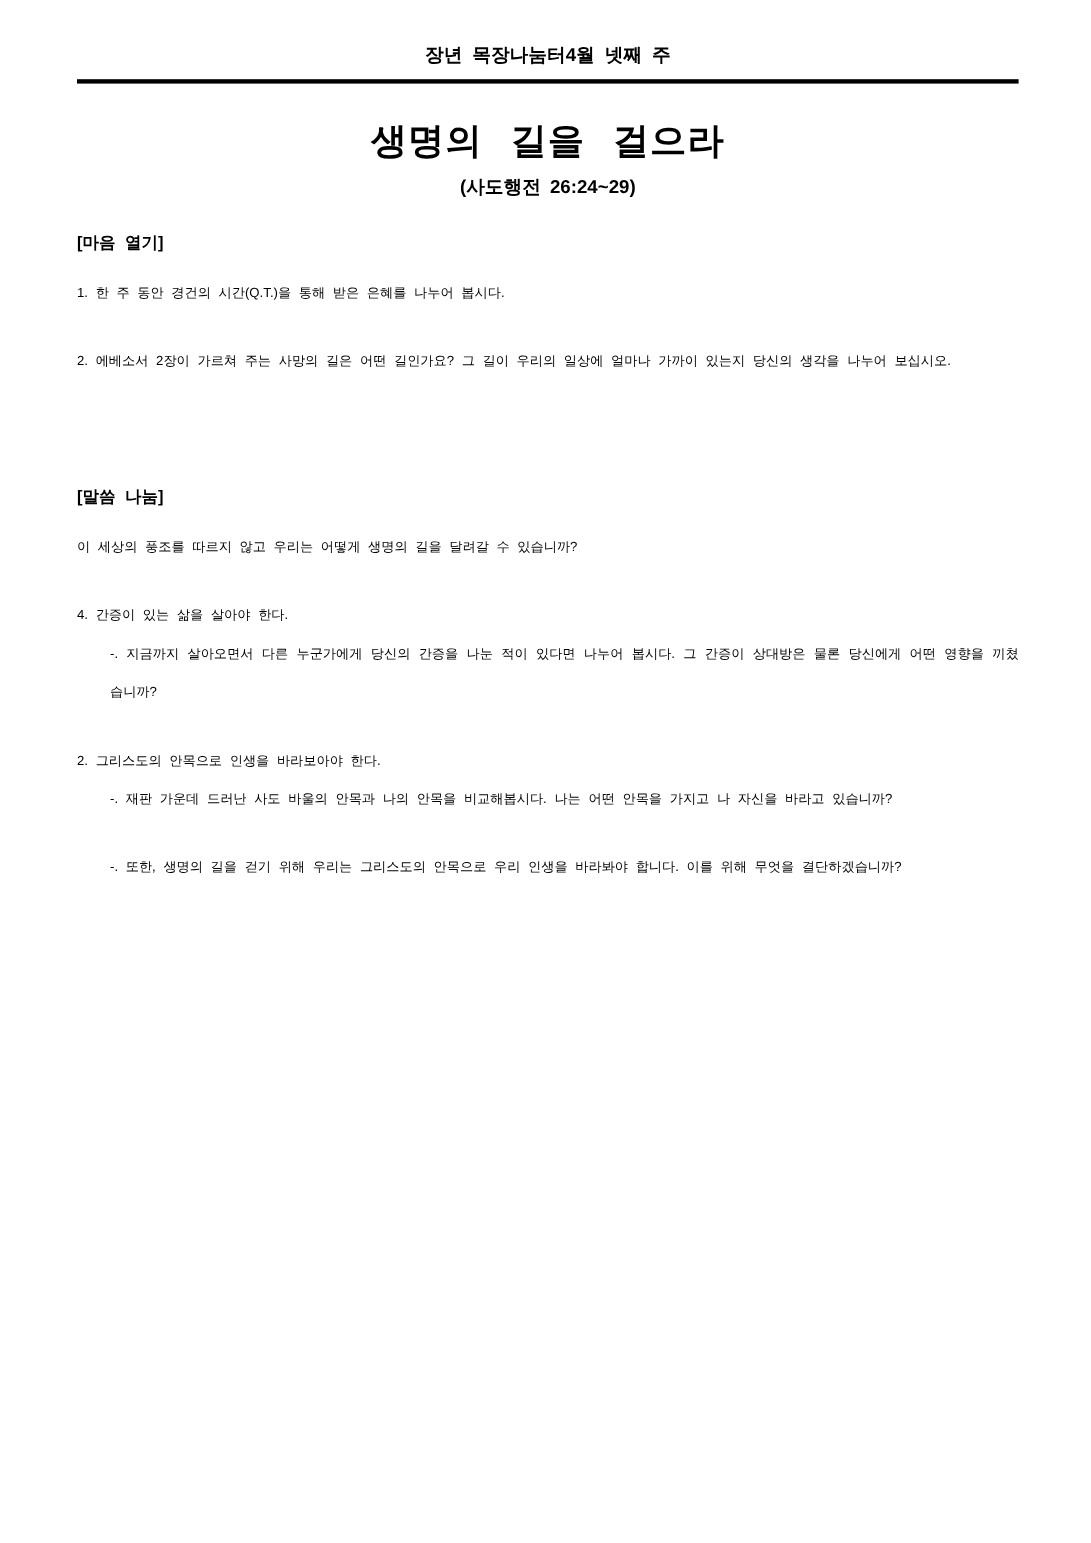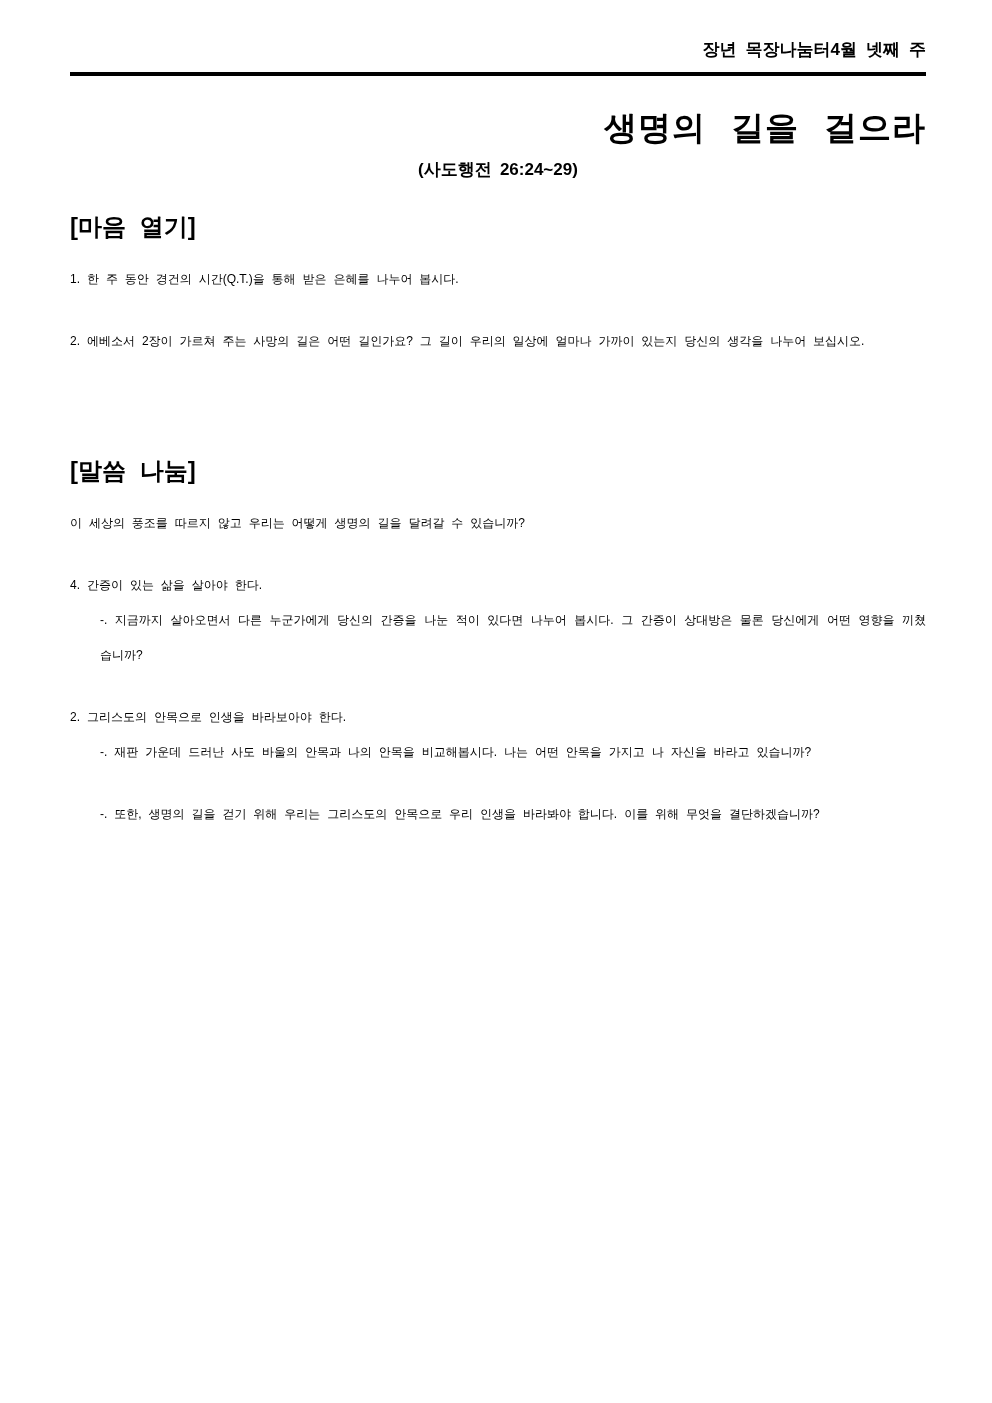--- a/index.html
+++ b/index.html
@@ -18,54 +18,54 @@
 
   .page {
     width: 100%;
     height: 100%;
     padding: 38px 66px 0 70px;
   }
 
   
   .header-row {
     display: flex;
-    justify-content: flex-end;
+    justify-content: center;
     align-items: baseline;
     font-size: 17px;
     font-weight: 600;
     word-spacing: 0.25em;
   }
 
   .header-rule {
     border: none;
     border-top: 4px solid #000000;
     margin-top: 11px;
   }
 
   
   .doc-title {
     margin-top: 30px;
-    text-align: right;
+    text-align: center;
     font-size: 33px;
     font-weight: 800;
     letter-spacing: 1px;
     word-spacing: 0.45em;
   }
 
   .doc-subtitle {
     margin-top: 7px;
     text-align: center;
     font-size: 17px;
     font-weight: 700;
     word-spacing: 0.2em;
   }
 
   
   .section-heading {
-    font-size: 24px;
+    font-size: 15px;
     font-weight: 800;
     word-spacing: 0.3em;
   }
 
   p.body-text {
     font-size: 12px;
     line-height: 35px;
     text-align: justify;
     word-spacing: 0.3em;
   }

